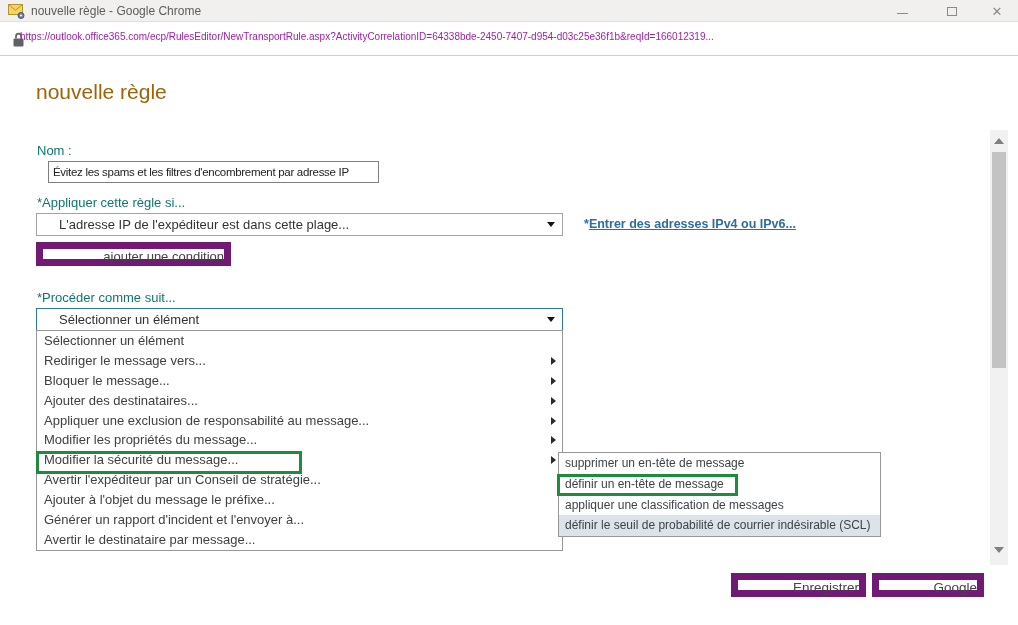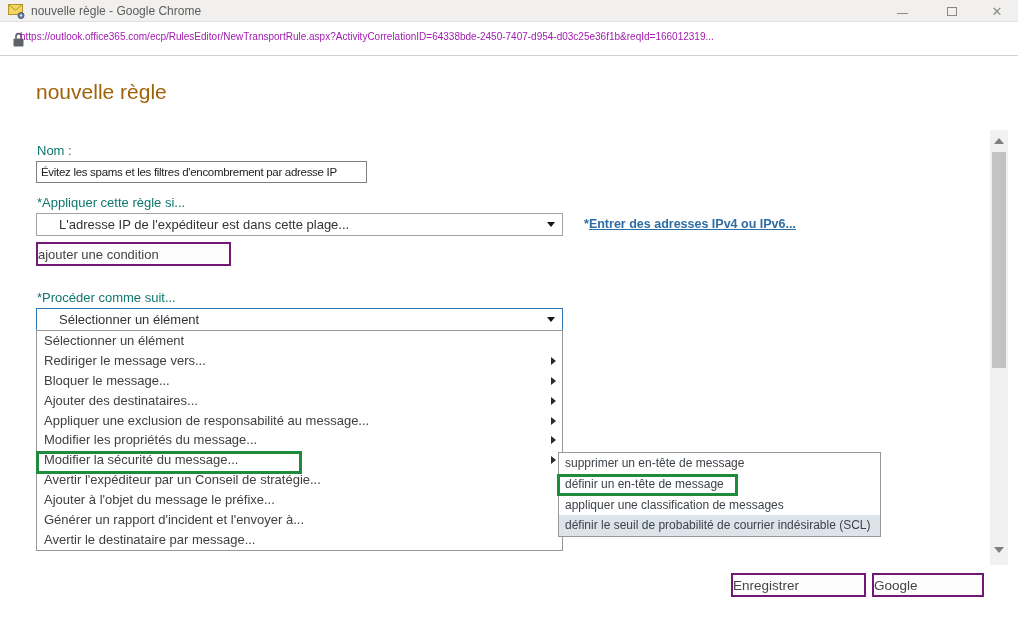--- a/index.html
+++ b/index.html
@@ -25,39 +25,39 @@
   .lock { position: absolute; left: 12px; top: 9px; }
   .url-text { position: absolute; left: 20px; top: 8px; font-size: 10px; color: #a21caf; white-space: nowrap; }
 
   
   .page-title { position: absolute; left: 36px; top: 80px; font-size: 21px; font-weight: 400; color: #a16207; }
   .fld-label { position: absolute; font-size: 13px; color: #0f766e; white-space: nowrap; }
   .lbl-name { left: 37px; top: 143px; }
   .lbl-cond { left: 37px; top: 195px; }
   .lbl-action { left: 37px; top: 290px; }
 
-  .name-input { position: absolute; left: 36px; top: 161px; width: 331px; height: 22px;
+  .name-input { position: absolute; left: 48px; top: 161px; width: 331px; height: 22px;
                 border: 1px solid #7f7f7f; background: #fff; font-family: inherit;
                 font-size: 11.5px; letter-spacing: -0.3px; color: #222; padding: 0 4px; }
 
   .selectbox { position: absolute; left: 36px; width: 527px; height: 23px; background: #fff;
                border: 1px solid #a3a3a3; display: flex; align-items: center;
                padding-left: 22px; font-size: 13px; color: #333; cursor: default; }
   .sel-cond { top: 213px; }
   .sel-action { top: 308px; border-color: #2e75b6; }
   .sel-arrow { position: absolute; right: 7px; top: 8px; width: 0; height: 0;
                border-left: 4px solid transparent; border-right: 4px solid transparent;
                border-top: 5px solid #141414; }
 
   .ip-link { position: absolute; left: 584px; top: 217px; font-size: 12.5px; font-weight: bold;
              color: #2e6da4; white-space: nowrap; cursor: pointer; }
   .ip-link a { color: #2e6da4; text-decoration: underline; }
 
-  .btn { background: #fdfdfd; border: 2px solid #701a75; font-family: inherit;
-         font-size: 13px; color: #444; text-align: left; cursor: pointer; }
+  .btn { background: #fdfdfd; border: 7px solid #701a75; font-family: inherit;
+         font-size: 13px; color: #444; text-align: right; cursor: pointer; }
   .btn-add { position: absolute; left: 36px; top: 242px; width: 195px; height: 24px; }
   .btn-save { position: absolute; left: 731px; top: 573px; width: 135px; height: 24px; font-size: 13.5px; }
   .btn-cancel { position: absolute; left: 872px; top: 573px; width: 112px; height: 24px; font-size: 13.5px; }
 
   
   .menu { position: absolute; left: 36px; top: 330px; width: 527px; list-style: none;
           background: #fff; border: 1px solid #979797; z-index: 5; }
   .menu li { position: relative; height: 19.9px; line-height: 19.9px; padding-left: 7px;
              font-size: 13px; color: #404040; white-space: nowrap; cursor: default; }
   .menu li .arrow { display: none; }

